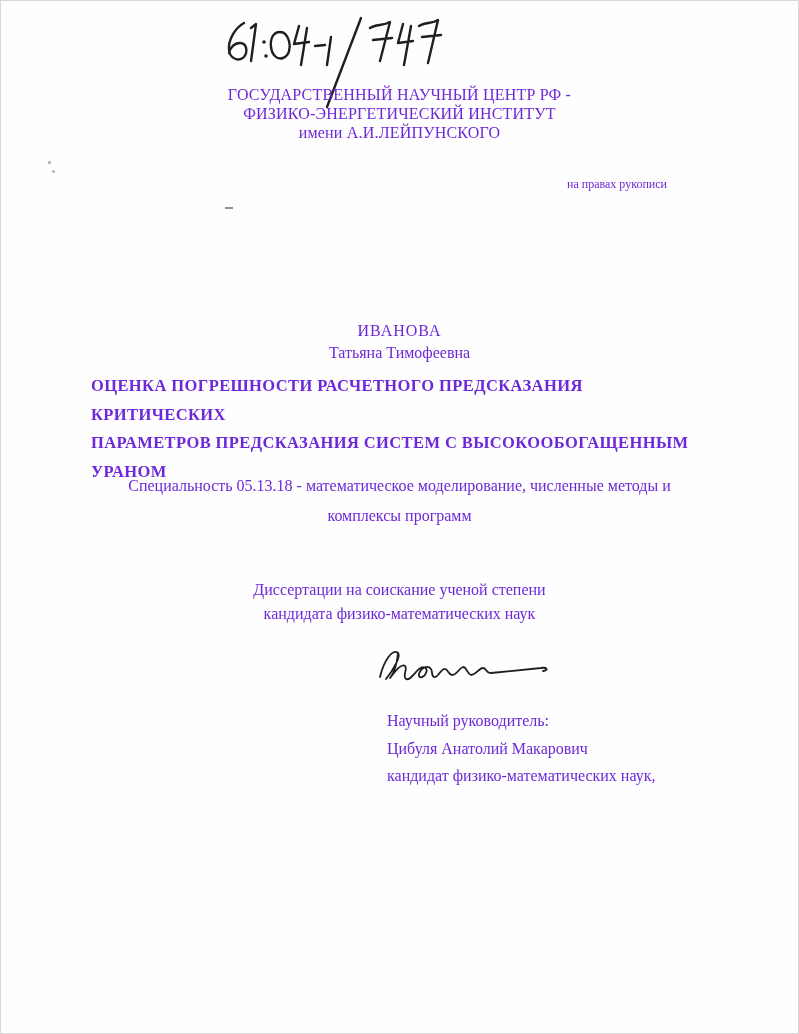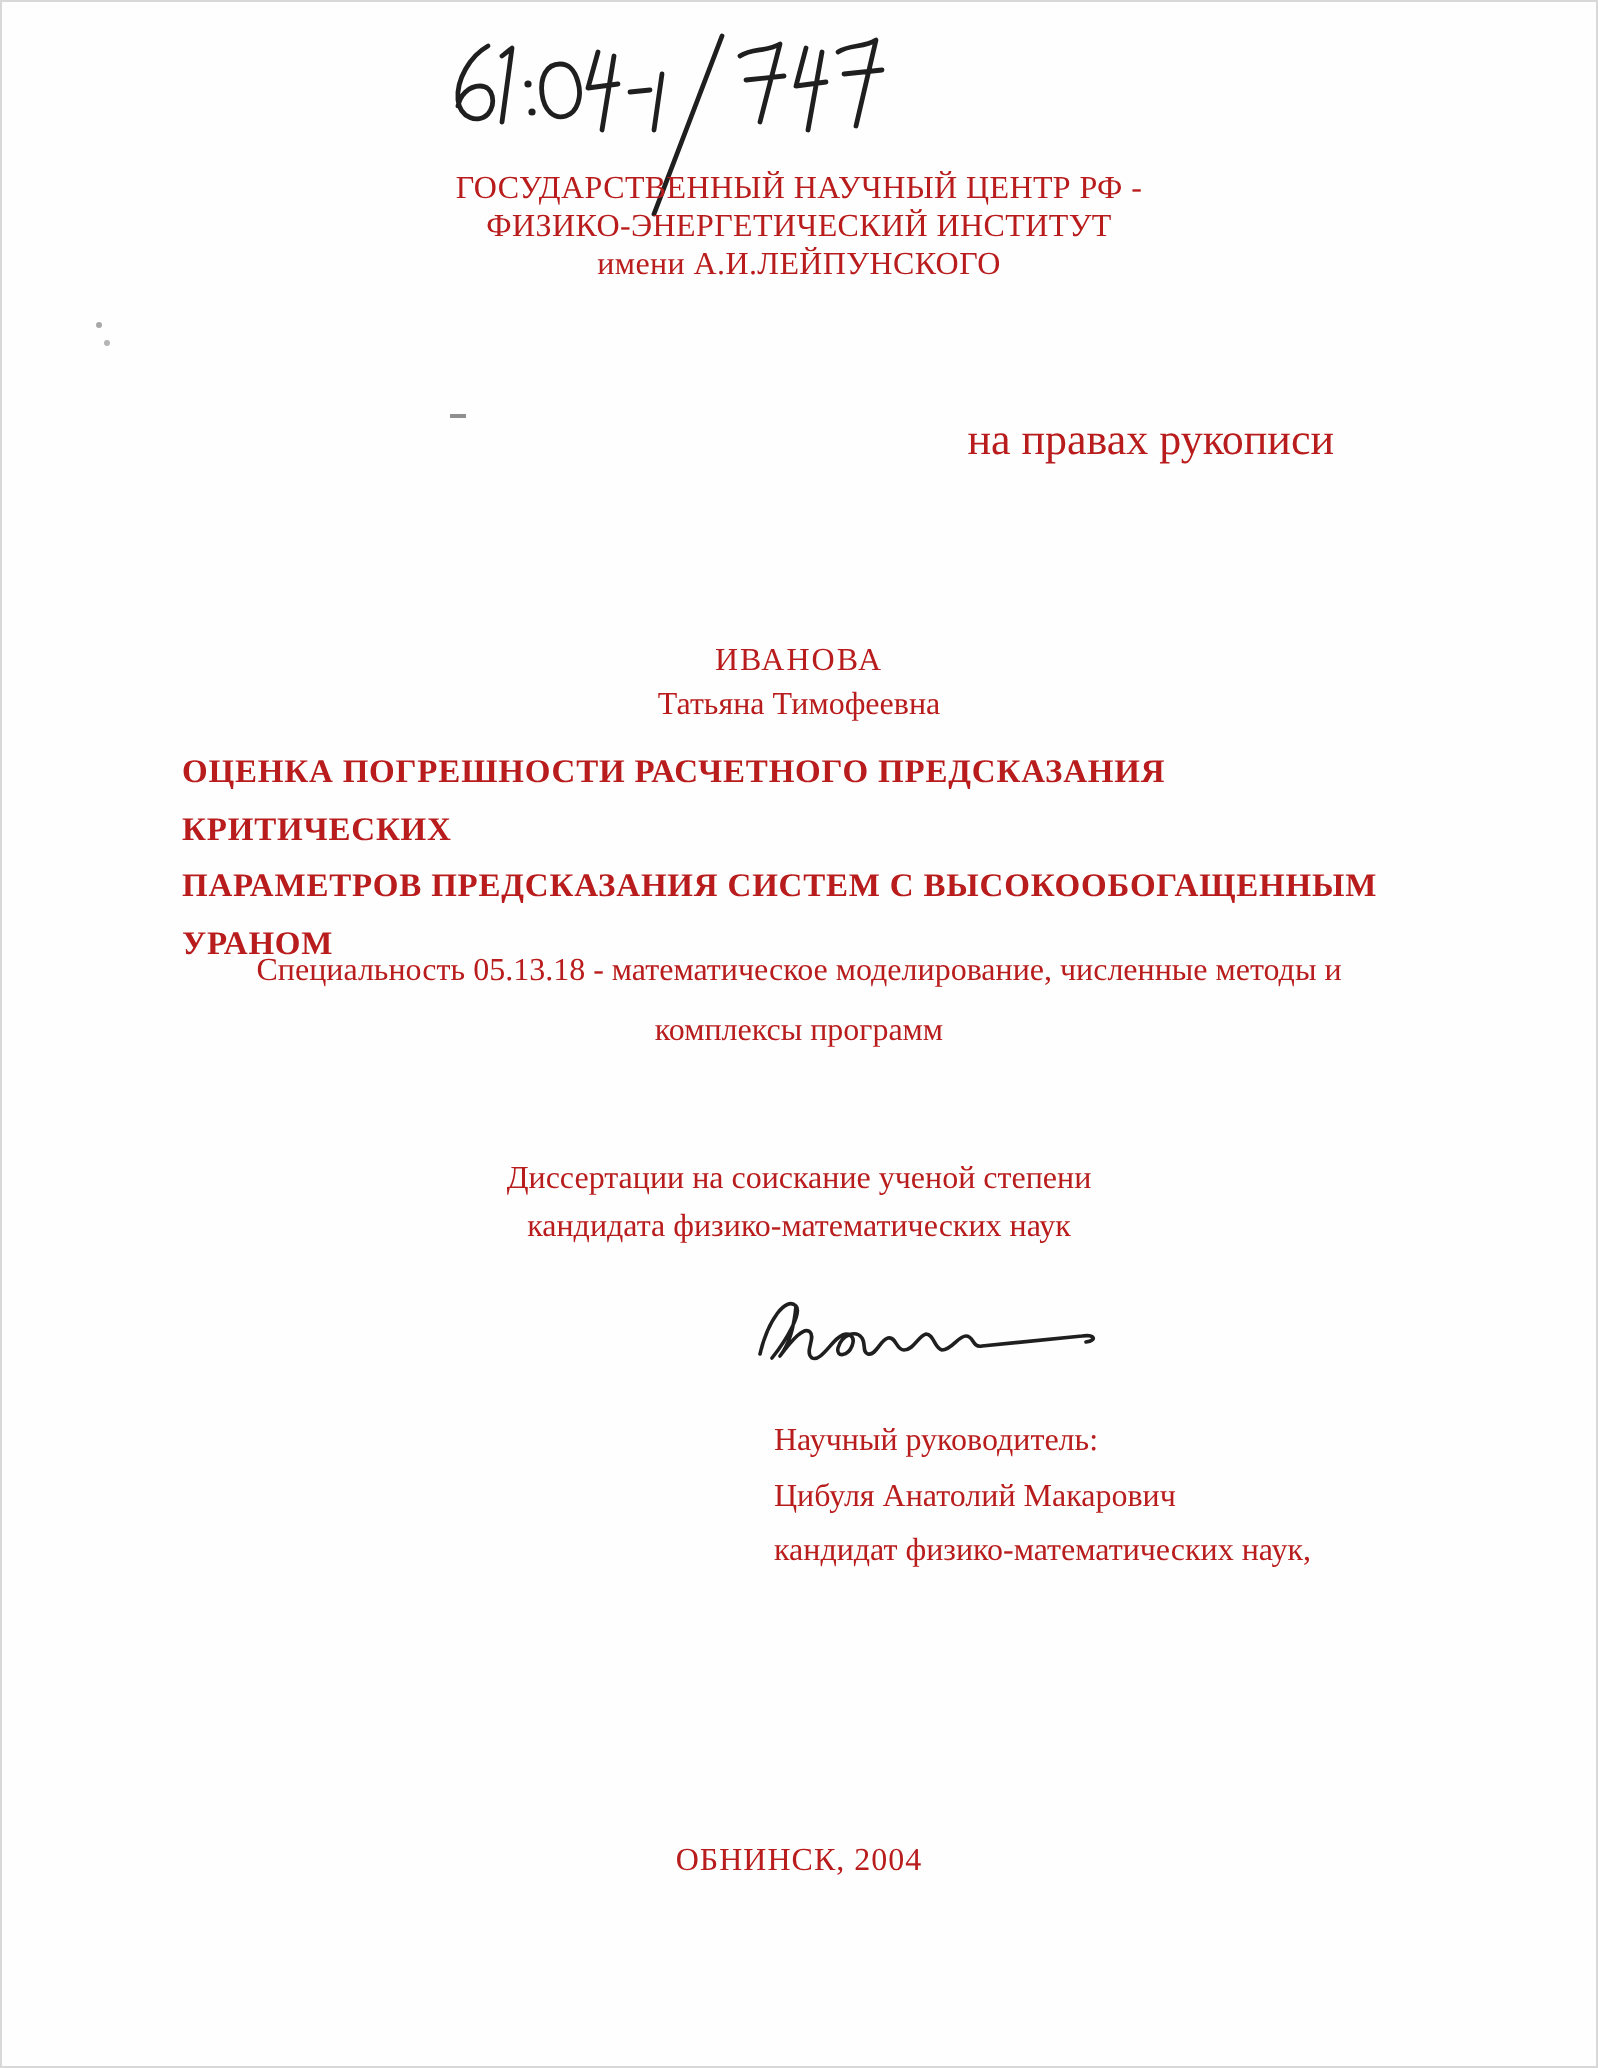--- a/index.html
+++ b/index.html
@@ -3,33 +3,33 @@
 <meta charset="utf-8">
 <style>
   html,body{margin:0;padding:0;background:#ffffff;}
   .page{
     position:relative;
     width:799px;height:1034px;
     background:#fefefe;
     box-sizing:border-box;
     border:1px solid #d8d8d8;
     font-family:"Liberation Serif","DejaVu Serif",serif;
-    color:#b91c1c;
+    color:#6d28d9;
     overflow:hidden;
   }
   .abs{position:absolute;}
   .center{left:0;right:0;text-align:center;}
   .institution{
     top:84px;font-size:16px;line-height:19px;letter-spacing:0.2px;
   }
   .inv-block{
     left:110px;top:190px;font-size:16px;line-height:21.5px;text-align:left;
   }
   .rights{
-    top:206px;right:131px;font-size:22px;text-align:center;
+    top:176px;right:131px;font-size:12px;text-align:center;
   }
   .author-block{
     top:287px;font-size:16px;line-height:21.5px;margin-top:32px;
   }
   .author-surname{letter-spacing:1px;}
   .title-block{
     top:371px;left:90px;right:90px;text-align:left;
     font-weight:bold;font-size:16.5px;line-height:28.5px;letter-spacing:0.4px;
   }
   .specialty-block{
@@ -120,15 +120,14 @@
       <path class="ink" stroke-width="1.8" d="M7,40 C11,23 20,11 25,16 C28,19 21,32 13,42 M25,16 C24,27 21,36 17,41 C23,33 29,26 32,29 C35,32 29,39 33,42 C37,44 42,35 46,32 C51,28 55,31 53,36 C51,41 45,42 46,37 C48,30 55,28 58,32 C60,35 58,39 61,40 C65,41 67,33 71,32 C75,31 75,38 79,38 C84,38 86,31 90,30 C94,30 94,37 98,38 C103,38 106,31 110,31 C114,31 113,37 118,36 L168,31 C174,30 176,33 170,34"></path>
     </svg>
   </div>
 
   <div class="abs supervisor-block">
     <div>Научный руководитель:</div>
     <div>Цибуля Анатолий Макарович</div>
     <div>кандидат физико-математических наук,</div>
   </div>
 
-  <div class="abs center footer-line">ОБНИНСК, 2004</div>
 
 </div>
 
 </body></html>

